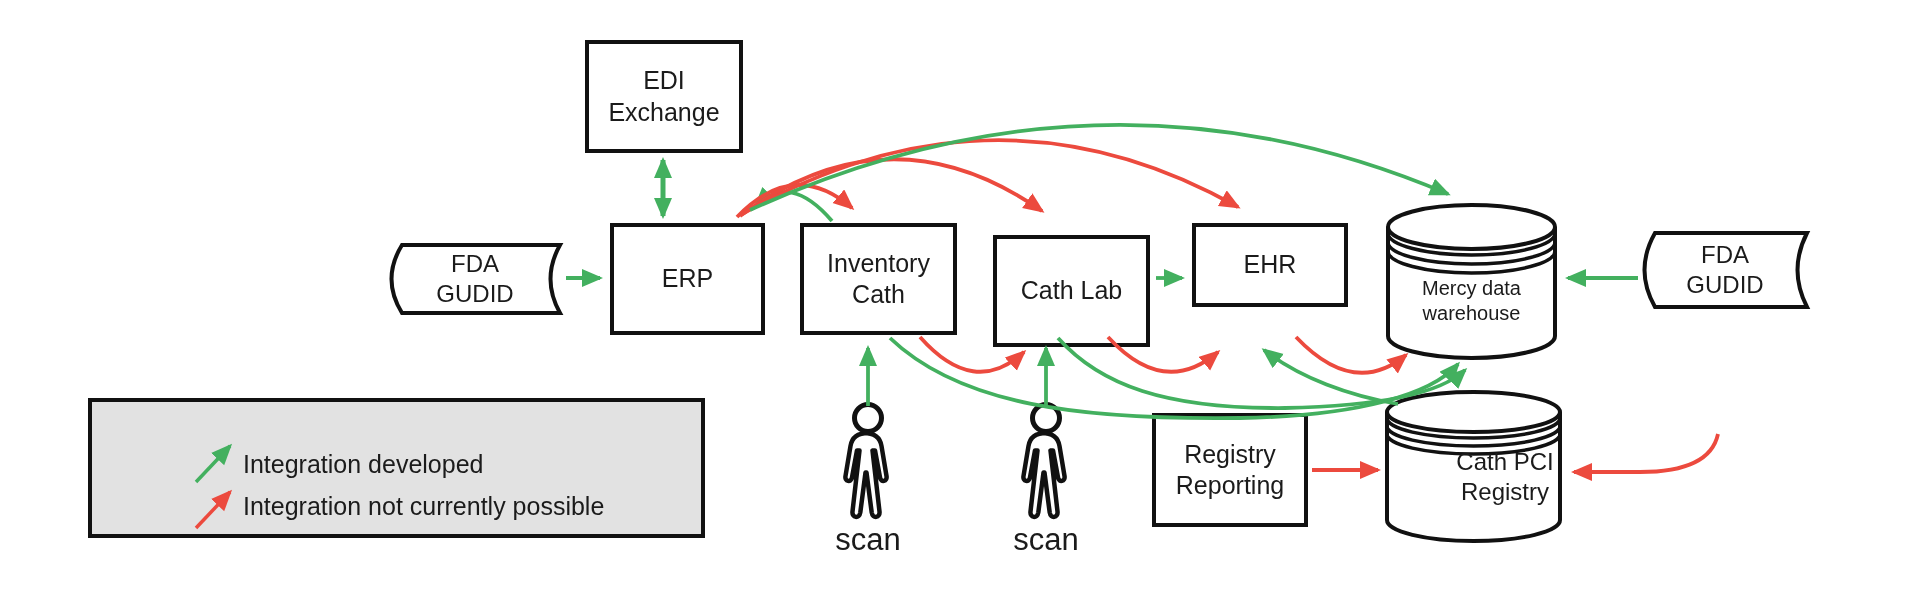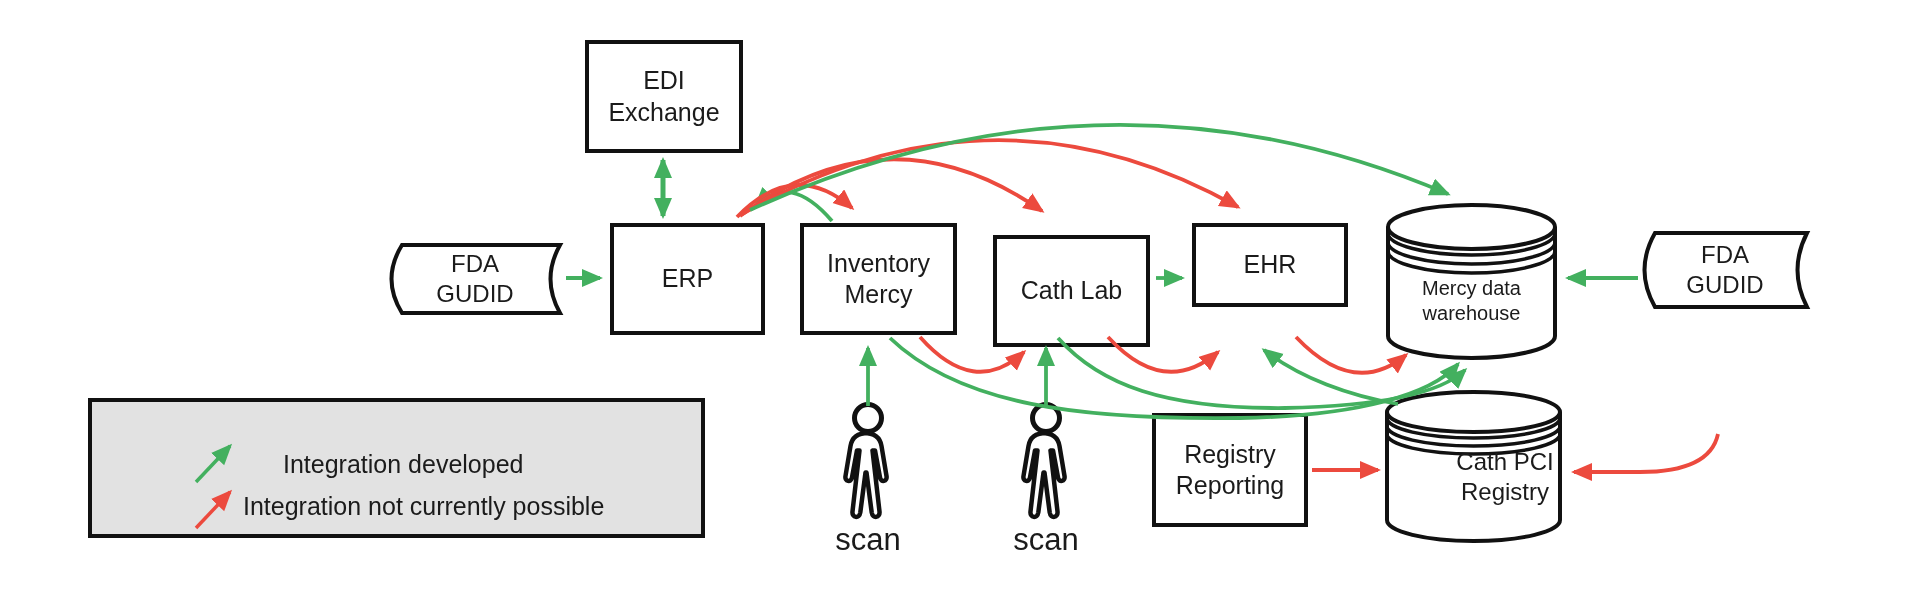--- a/index.html
+++ b/index.html
@@ -59,39 +59,39 @@
     <g transform="translate(1046,402)">
       <circle cx="0" cy="16" r="13.5" fill="#fff" stroke="#111" stroke-width="5"></circle>
       <path d="M0,31 c-10,0 -16,4 -17.5,13 l-5,30 c-1,5.5 5.5,7 6.5,1.5 l5,-27 h2.5 l-7,61 c-0.8,6.5 6.8,7.5 7.8,1 l5.2,-40 h1 l5.2,40 c1,6.5 8.6,5.5 7.8,-1 l-7,-61 h2.5 l5,27 c1,5.5 7.5,4 6.5,-1.5 l-5,-30 c-1.5,-9 -7.5,-13 -17.5,-13 z" fill="#fff" stroke="#111" stroke-width="4.5" stroke-linejoin="round"></path>
     </g>
   </svg>
 
   <div class="box" style="left:610px;top:223px;width:155px;height:112px;">ERP</div>
   <div class="box" style="left:585px;top:40px;width:158px;height:113px;">EDI
 Exchange</div>
   <div class="box" style="left:800px;top:223px;width:157px;height:112px;">Inventory
-Mercy</div>
+Cath</div>
   <div class="box" style="left:993px;top:235px;width:157px;height:112px;">Cath Lab</div>
   <div class="box" style="left:1192px;top:223px;width:156px;height:84px;">EHR</div>
   <div class="box" style="left:1152px;top:413px;width:156px;height:114px;">Registry
 Reporting</div>
 
   <div class="lbl" style="left:390px;top:243px;width:170px;height:72px;font-size:24px;">FDA
 GUDID</div>
   <div class="lbl" style="left:1643px;top:231px;width:164px;height:78px;font-size:24px;">FDA
 GUDID</div>
   <div class="lbl" style="left:1391px;top:262px;width:161px;height:78px;font-size:20px;">Mercy data
 warehouse</div>
   <div class="lbl" style="left:1390px;top:438px;width:198px;height:78px;font-size:24px;padding-left:16px;">Cath PCI
 Registry</div>
   <div class="lbl" style="left:818px;top:522px;width:100px;height:36px;font-size:31px;">scan</div>
   <div class="lbl" style="left:996px;top:522px;width:100px;height:36px;font-size:31px;">scan</div>
 
   <div id="legend-box"></div>
-  <div class="legend-item" style="top:450px;margin-left:40px;">Integration developed</div>
+  <div class="legend-item" style="top:450px;">Integration developed</div>
   <div class="legend-item" style="top:492px;">Integration not currently possible</div>
 
   <svg id="arrows-layer" width="1920" height="595" viewBox="0 0 1920 595">
     <defs>
       <marker id="mg" markerUnits="userSpaceOnUse" markerWidth="26" markerHeight="22" refX="18" refY="9" orient="auto-start-reverse">
         <path d="M0,0 L21,9 L0,18 Z" fill="#43b05f"></path>
       </marker>
       <marker id="mr" markerUnits="userSpaceOnUse" markerWidth="26" markerHeight="22" refX="18" refY="9" orient="auto-start-reverse">
         <path d="M0,0 L21,9 L0,18 Z" fill="#ec4a3e"></path>
       </marker>

